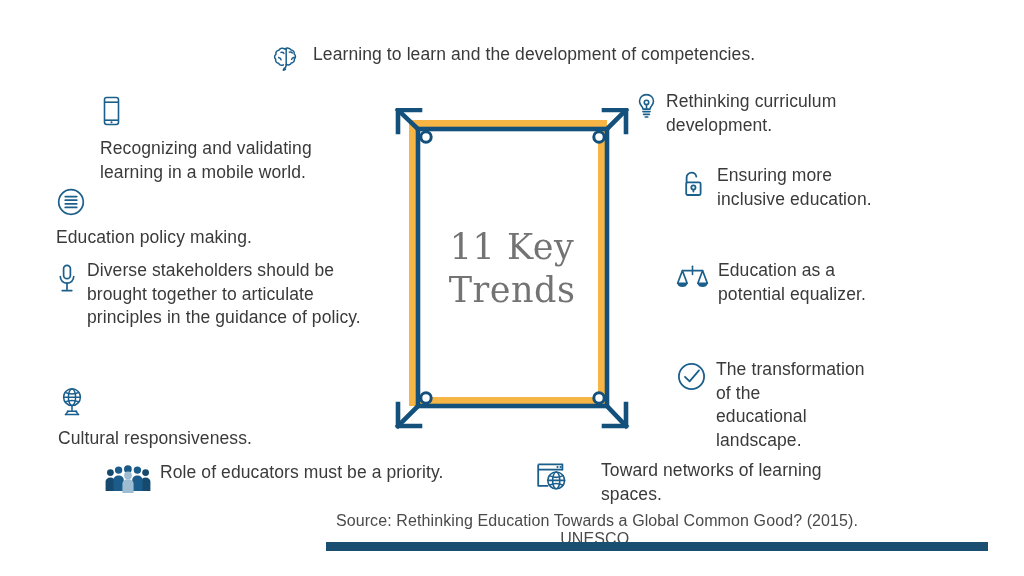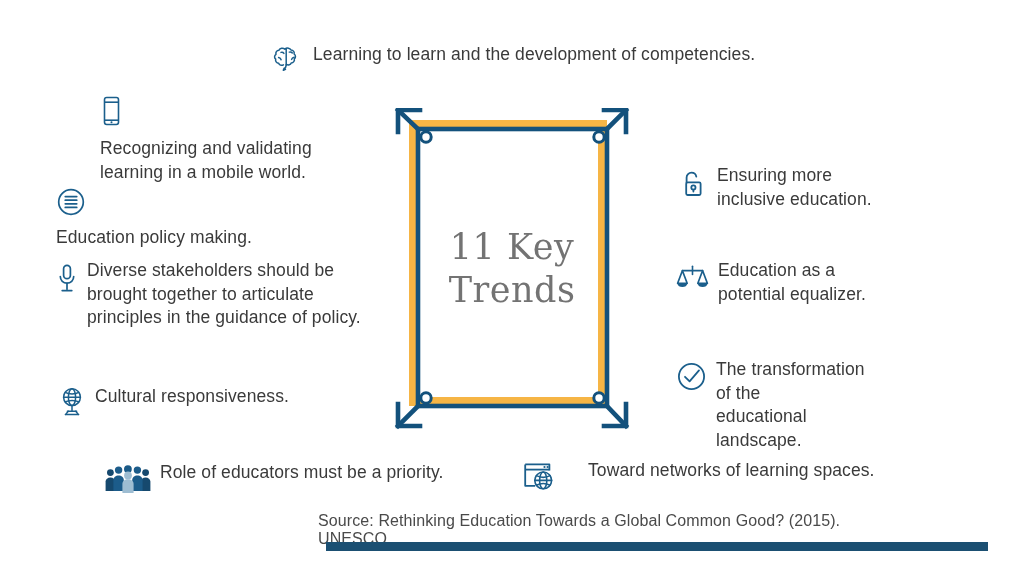--- a/index.html
+++ b/index.html
@@ -48,27 +48,27 @@
 
   #item-mobile-world { left: 100px; top: 92px; flex-direction: column; }
   #item-mobile-world .ico { margin-top: 3px; }
 
   #item-policy-making { left: 56px; top: 186px; flex-direction: column; }
   #item-policy-making .ico { margin-top: 1px; }
 
   #item-stakeholders { left: 56px; top: 259px; }
   #item-stakeholders .ico { margin-top: 4px; }
 
-  #item-cultural { left: 58px; top: 385px; }
+  #item-cultural { left: 58px; top: 385px; flex-direction: column; }
   #item-cultural .ico { margin-top: 1px; }
 
   #item-educators { left: 105px; top: 461px; }
   #item-educators .ico { margin-top: 2px; }
 
-  #item-networks { left: 523px; top: 459px; gap: 32px; }
+  #item-networks { left: 536px; top: 459px; gap: 32px; }
   #item-networks .ico { margin-top: 3px; }
 
   #item-curriculum { left: 636px; top: 90px; }
   #item-curriculum .ico { margin-top: 2px; }
 
   #item-inclusive { left: 678px; top: 164px; }
   #item-inclusive .ico { margin-top: 6px; }
 
   #item-equalizer { left: 676px; top: 259px; }
   #item-equalizer .ico { margin-top: 5px; }
@@ -106,20 +106,21 @@
   }
 
   
   .source-text {
     position: absolute;
     left: 318px;
     top: 512px;
     font-size: 16px;
     color: #4a4a4a;
     letter-spacing: 0.1px;
+    text-align: center;
   }
   .footer-bar {
     position: absolute;
     left: 326px;
     top: 542px;
     width: 662px;
     height: 9px;
     background: #1b4f72;
   }
 </style>
@@ -256,20 +257,35 @@
           <ellipse cx="20.2" cy="18.4" rx="3.6" ry="8.4"></ellipse>
           <line x1="11.8" y1="18.4" x2="28.6" y2="18.4"></line>
           <path d="M13.3 13.6c4 2 9.8 2 13.8 0"></path>
           <path d="M13.3 23.2c4-2 9.8-2 13.8 0"></path>
         </g>
       </svg>
     </span>
     <span class="txt">Toward networks of learning spaces.</span>
   </div>
 
+  <div class="item" id="item-curriculum">
+    <span class="ico">
+      <svg width="21" height="28" viewBox="0 0 21 28">
+        <g fill="none" stroke="#1b5f8c" stroke-width="1.6" stroke-linecap="round" stroke-linejoin="round">
+          <path d="M10.5 2.6c-4 0-7 2.9-7 6.7 0 2.6 1.4 4 2.4 5.2.7.9 1 1.5 1 2.6h7.2c0-1.1.3-1.7 1-2.6 1-1.2 2.4-2.6 2.4-5.2 0-3.8-3-6.7-7-6.7z"></path>
+          <line x1="6.9" y1="19.6" x2="14.1" y2="19.6"></line>
+          <line x1="7.6" y1="22.4" x2="13.4" y2="22.4"></line>
+          <path d="M9.2 25h2.6"></path>
+          <path d="M10.5 16.8v-4.2"></path>
+          <circle cx="10.5" cy="10.4" r="2.2"></circle>
+        </g>
+      </svg>
+    </span>
+    <span class="txt">Rethinking curriculum development.</span>
+  </div>
 
   <div class="item" id="item-inclusive">
     <span class="ico">
       <svg width="30" height="29" viewBox="0 0 30 29">
         <g fill="none" stroke="#1b5f8c" stroke-width="1.8" stroke-linecap="round" stroke-linejoin="round">
           <path d="M8.6 12.4V7.6c0-2.7 2.2-4.9 4.9-4.9 2.4 0 4.4 1.7 4.8 4"></path>
           <rect x="8.2" y="12.4" width="14.4" height="12.6" rx="1.4"></rect>
           <circle cx="15.4" cy="17.5" r="2.1"></circle>
           <line x1="15.4" y1="19.6" x2="15.4" y2="21.6"></line>
         </g>

